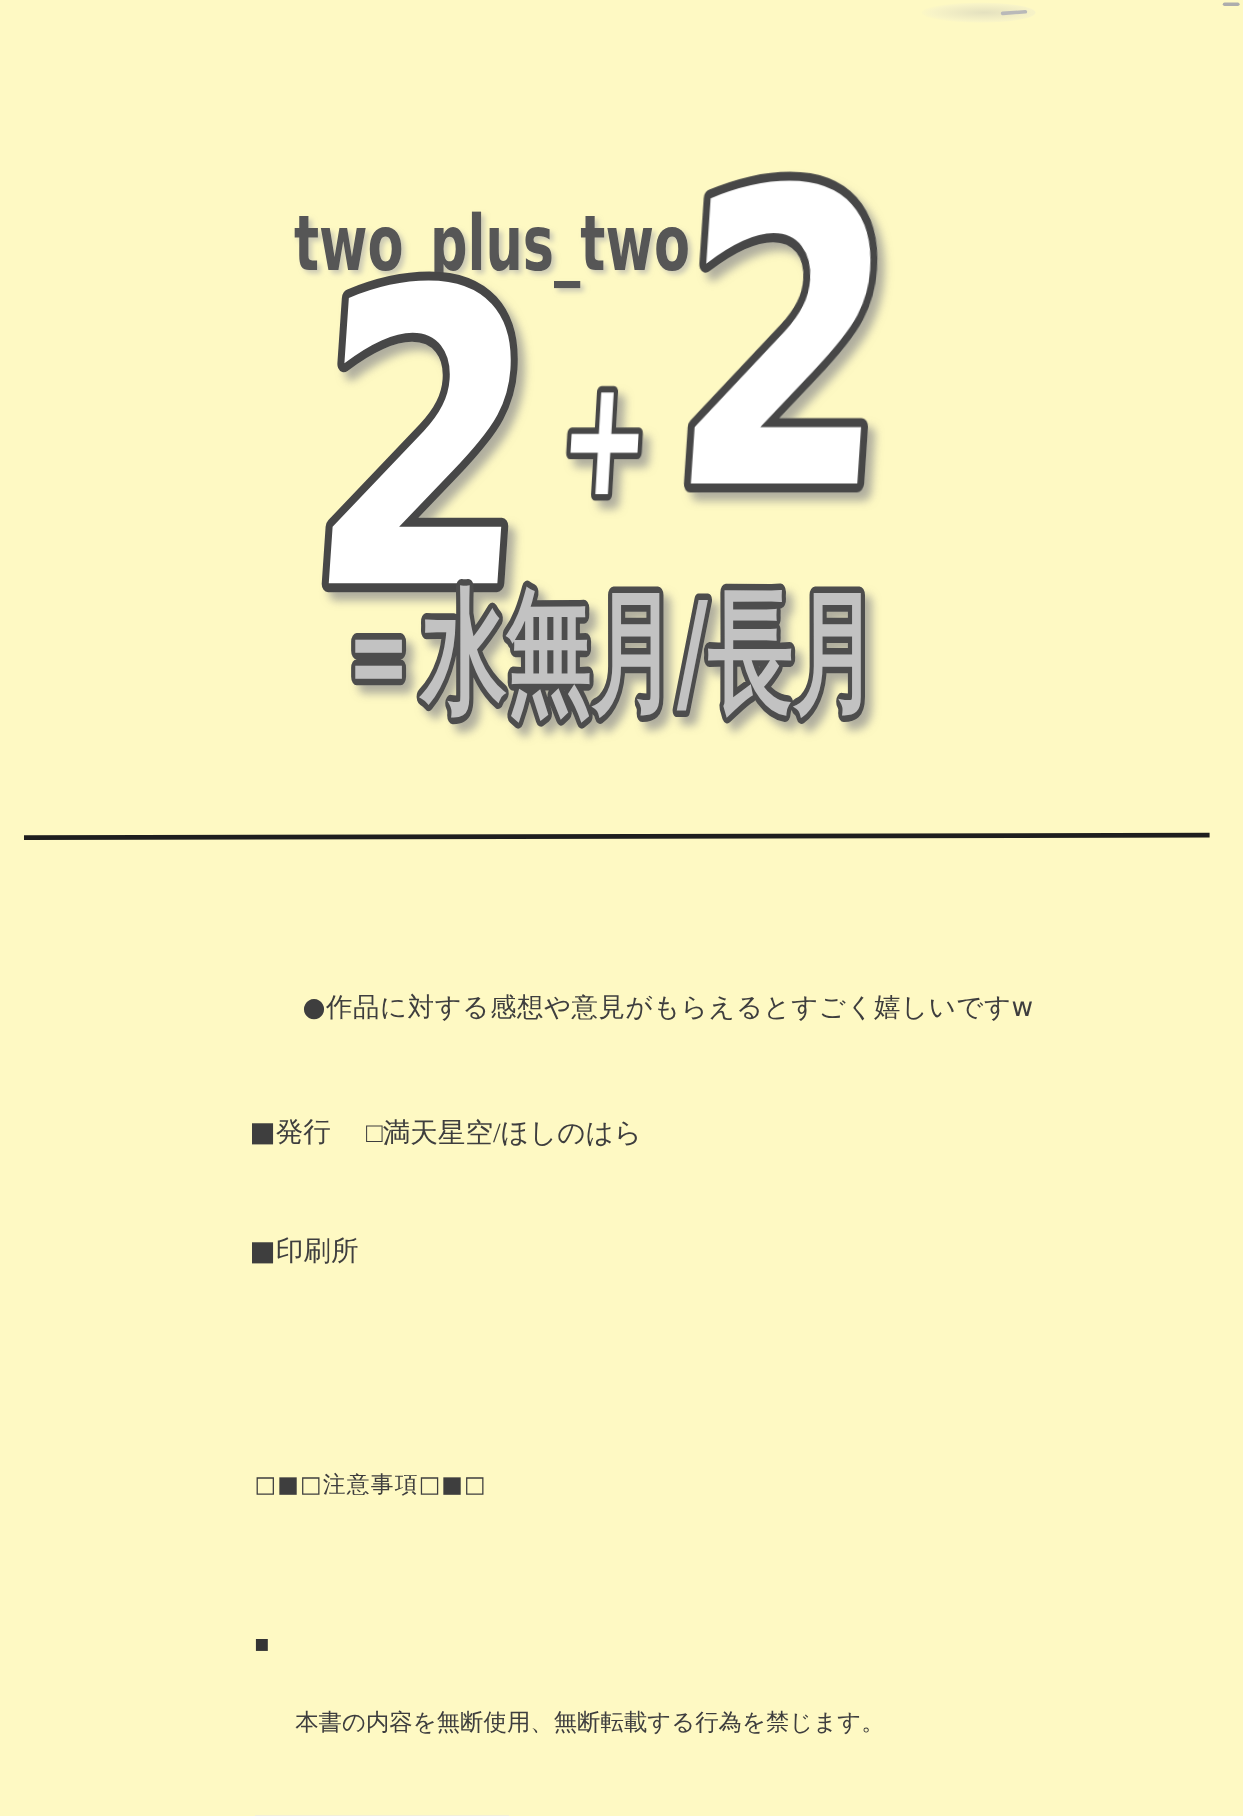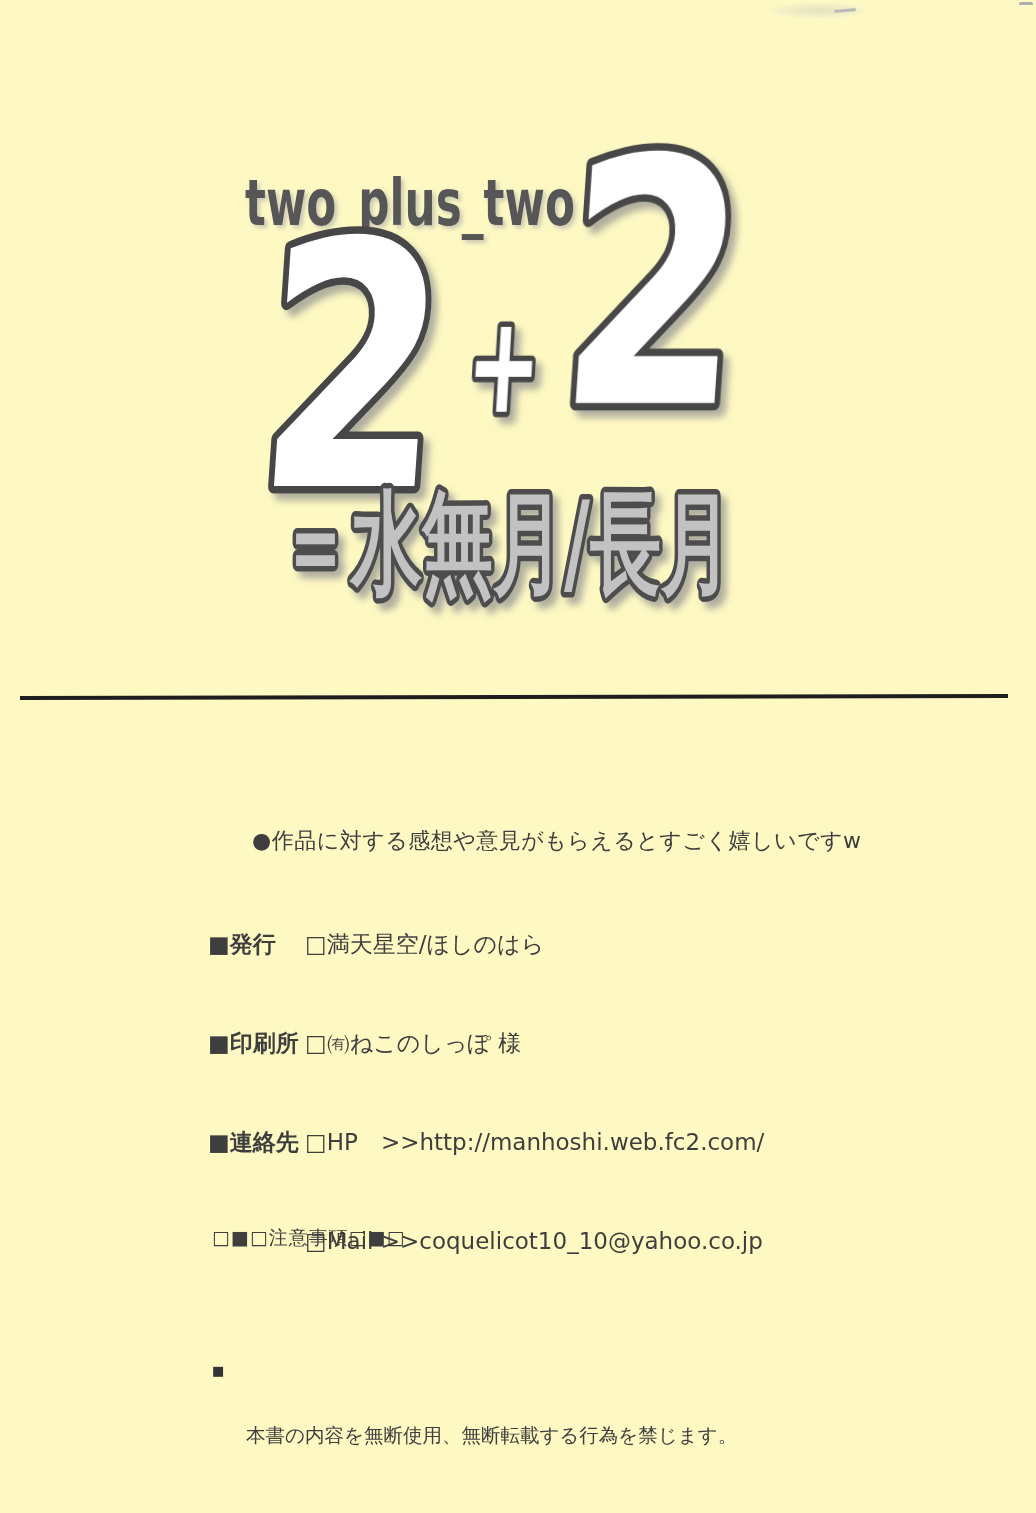--- a/index.html
+++ b/index.html
@@ -18,22 +18,22 @@
 
   .logo-svg{position:absolute;left:0;top:0;}
 
   .divider{position:absolute;left:20px;top:695px;width:988px;height:4px;background:#1e1e1e;transform:rotate(-0.12deg);}
 
   .intro{position:absolute;left:252px;top:742px;font-size:22px;line-height:39.5px;letter-spacing:.5px;white-space:pre;}
 
   .colophon{position:absolute;left:208px;top:862px;font-size:23px;line-height:33px;white-space:pre;}
   .colo-header{letter-spacing:1px;}
   .colo-row{display:flex;}
-  .colo-label{width:97px;flex:none;font-weight:bold;}
-  .colo-value{flex:none;}
+  .colo-label{width:97px;flex:none;}
+  .colo-value{flex:none;font-family:Liberation Serif, serif;}
 
   .notices{position:absolute;left:212px;top:1155px;font-size:19.5px;line-height:33px;white-space:pre;}
   .n-header{font-size:19px;letter-spacing:1px;}
   .n-item{display:flex;}
   .n-bullet{width:34px;flex:none;font-size:13px;padding-top:1px;color:#343434;}
   .n-lines{flex:none;}
 </style>
 </head>
 <body>
 
@@ -69,29 +69,23 @@
     <div>●作品に対する感想や意見がもらえるとすごく嬉しいですw</div>
   </div>
 
   <div class="colophon">
     <div class="colo-row">
       <span class="colo-label">■発行</span>
       <span class="colo-value">□満天星空/ほしのはら</span>
     </div>
     <div class="colo-row">
       <span class="colo-label">■印刷所</span>
-      <span class="colo-value">□㈲ねこのしっぽ 様</span>
-    </div>
-    <div class="colo-row">
-      <span class="colo-label">■連絡先</span>
-      <span class="colo-value">□HP　&gt;&gt;http://manhoshi.web.fc2.com/</span>
     </div>
     <div class="colo-row">
       <span class="colo-label"></span>
-      <span class="colo-value">□Mail &gt;&gt;coquelicot10_10@yahoo.co.jp</span>
     </div>
     
     
   </div>
 
   <div class="notices">
     <div class="n-header">□■□注意事項□■□</div>
 
     <div class="n-item">
       <span class="n-bullet">■</span>

